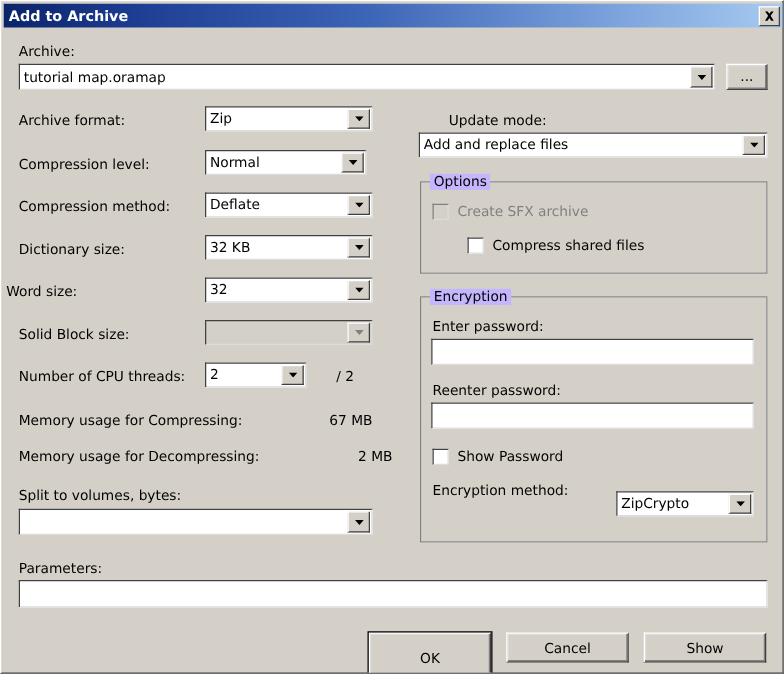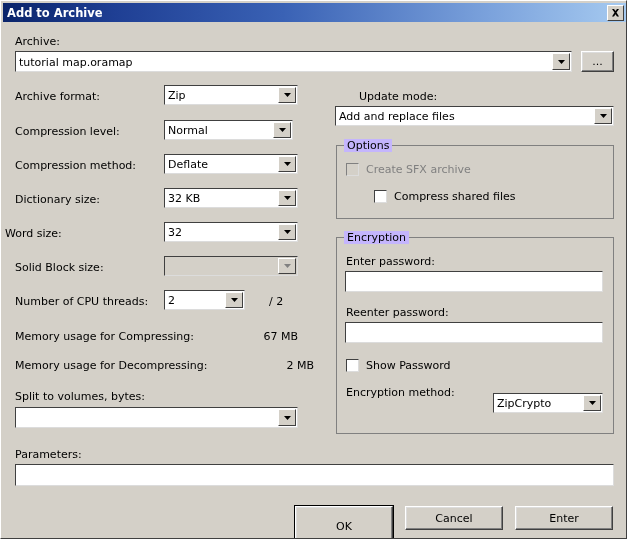--- a/index.html
+++ b/index.html
@@ -346,15 +346,15 @@
     </span>
   </div>
 
   <div class="lbl" style="left:14px; top:447px;">Parameters:</div>
   <div class="field" style="left:14px; top:463px; width:599px; height:22px;">
     <span class="val"></span>
   </div>
 
   <div class="btn default" style="left:294px; top:505px; width:98px; height:40px;">OK</div>
   <div class="btn" style="left:404px; top:505px; width:98px; height:24px;">Cancel</div>
-  <div class="btn" style="left:514px; top:505px; width:98px; height:24px;">Enter</div>
+  <div class="btn" style="left:514px; top:505px; width:98px; height:24px;">Show</div>
 
 </div>
 
 </body></html>

